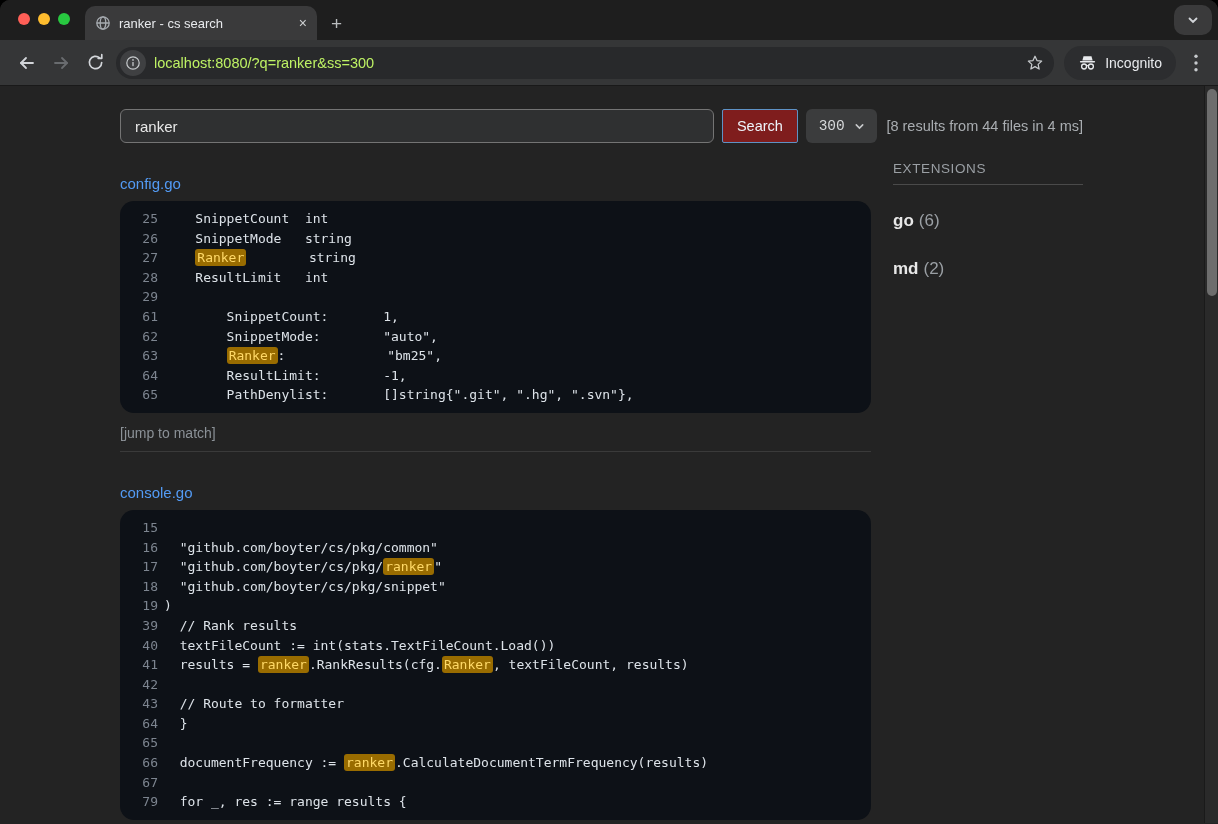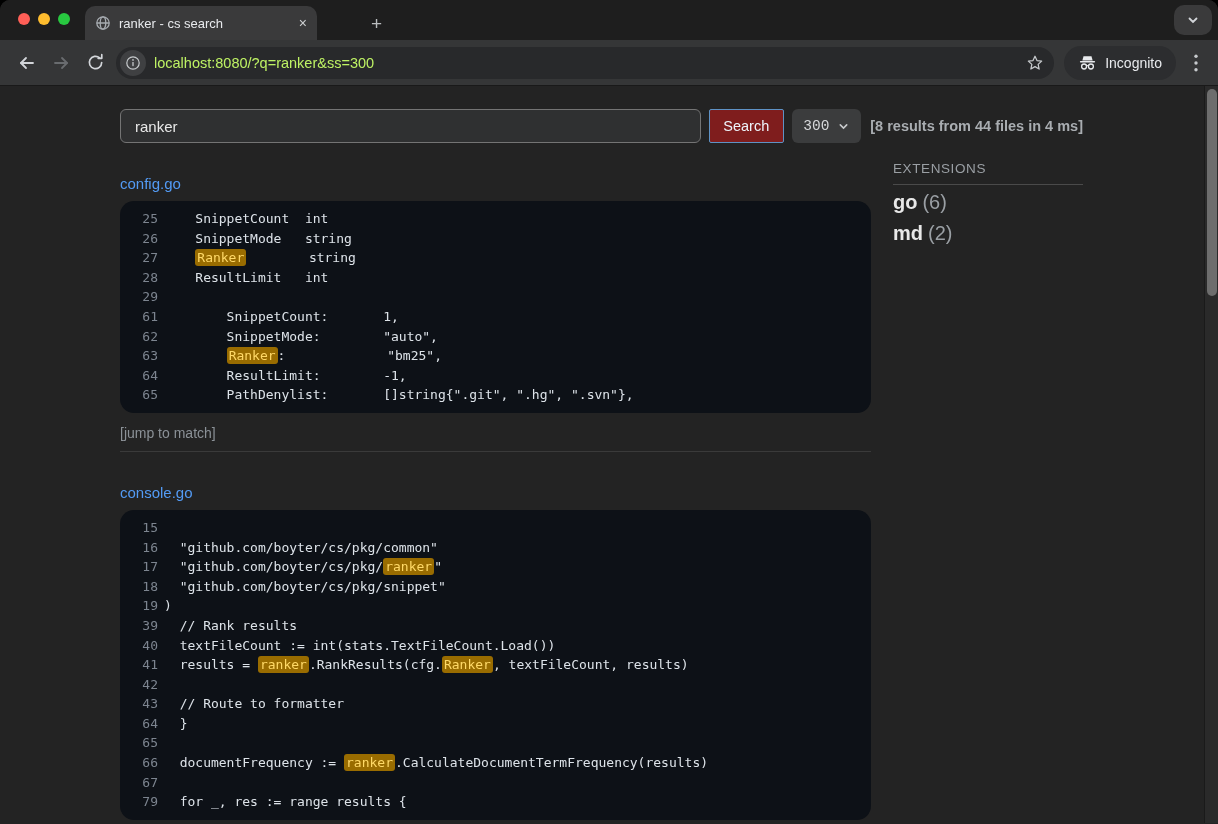--- a/index.html
+++ b/index.html
@@ -3,21 +3,21 @@
 <meta charset="utf-8">
 <style>
   * { margin:0; padding:0; box-sizing:border-box; }
   html,body { width:1218px; height:824px; background:#000; overflow:hidden; }
   body { font-family:"Liberation Sans", sans-serif; }
 
   .window { position:relative; width:1218px; height:824px; background:#232323;
             border-radius:10px 10px 0 0; overflow:hidden; }
 
   
-  .tabstrip { position:relative; height:40px; background:#1e1e1e; display:flex; align-items:flex-end;gap:40px; }
+  .tabstrip { position:relative; height:40px; background:#1e1e1e; display:flex; align-items:flex-end; }
   .traffic { position:absolute; left:18px; top:13px; display:flex; gap:8px; }
   .traffic span { width:12px; height:12px; border-radius:50%; display:block; }
   .tl-red{ background:#ff5f57; } .tl-yellow{ background:#febc2e; } .tl-green{ background:#28c840; }
   .tab { margin-left:85px; width:232px; height:34px; background:#3a3a3b; border-radius:10px 10px 0 0;
          display:flex; align-items:center; padding:0 10px; gap:8px; }
   .tab-title { flex:1; color:#e8eaed; font-size:13px; white-space:nowrap; overflow:hidden; }
   .tab-close { color:#cfd1d3; font-size:14px; line-height:1; cursor:default; }
   .newtab { color:#b9bcbe; font-size:19px; margin:0 0 7px 14px; line-height:1; }
   .strip-chevron { position:absolute; right:6px; top:5px; width:38px; height:30px; border-radius:10px;
                    background:#3a3a3b; display:flex; align-items:center; justify-content:center; }
@@ -44,38 +44,38 @@
 
   .content { padding:23px 135px 0 120px; }
 
   .search-row { display:flex; align-items:center; }
   .search-input { width:599px; height:34px; background:#2f3031; border:1px solid #747474; border-radius:6px;
                   color:#e8e8e8; font-size:15px; padding:0 14px; font-family:"Liberation Sans",sans-serif; outline:none; }
   .search-btn { margin-left:8px; width:77px; height:34px; background:#7f1d1d; border:1px solid #5e92c5;
                 border-radius:2px; color:#eef4fb; font-size:14.5px; font-family:"Liberation Sans",sans-serif; }
   .size-select { margin-left:8px; width:72px; height:34px; background:#3b3c3d; border-radius:6px;
                  display:flex; align-items:center; justify-content:center; gap:9px; color:#d6d8da; font-size:14.5px;font-family:Liberation Mono, monospace; }
-  .status { margin-left:9px; color:#a9adb1; font-size:14.5px; white-space:nowrap;font-weight:bold; }
+  .status { margin-left:9px; color:#a9adb1; font-size:14.5px; white-space:nowrap; }
 
   .columns { display:flex; align-items:flex-start; }
   .main { width:751px; flex:0 0 auto; }
   .aside { width:190px; margin-left:22px; flex:0 0 auto; }
 
   .file-link { color:#539bf5; font-size:15px; margin-top:32px; display:inline-block; cursor:pointer;text-align:center; }
   .code-block { margin-top:8px; background:#0d1117; border-radius:14px; padding:8px 14px; }
   .cl { display:flex; line-height:19.6px; font-family:"DejaVu Sans Mono", monospace; font-size:13px; }
   .ln { width:24px; flex:0 0 auto; text-align:right; margin-right:6px; color:#7d8590; }
   .code { white-space:pre; color:#dde3e9; }
   .code mark { background:#996c00; color:#ffd967; padding:1px 2px; border-radius:3px; }
   .jump { margin-top:12px; color:#8b9197; font-size:14px; cursor:pointer; }
   .result-divider { border:none; border-top:1px solid #3a3a3a; margin-top:10px; }
 
   .ext-title { margin-top:18px; color:#9a9fa4; font-size:13.5px; letter-spacing:0.6px; }
   .ext-hr { border:none; border-top:1px solid #4a4a4a; margin-top:8px; }
-  .ext-row { margin-top:4px; color:#9a9fa4; font-size:20px; padding:2px 0; }
+  .ext-row { margin-top:24px; color:#9a9fa4; font-size:17px; padding:2px 0; }
   .ext-row b { color:#e8e8e8; font-weight:bold; margin-right:5px; }
 
   svg { display:block; }
 </style>
 </head>
 <body>
 
 <div class="window">
 
   <div class="tabstrip">

